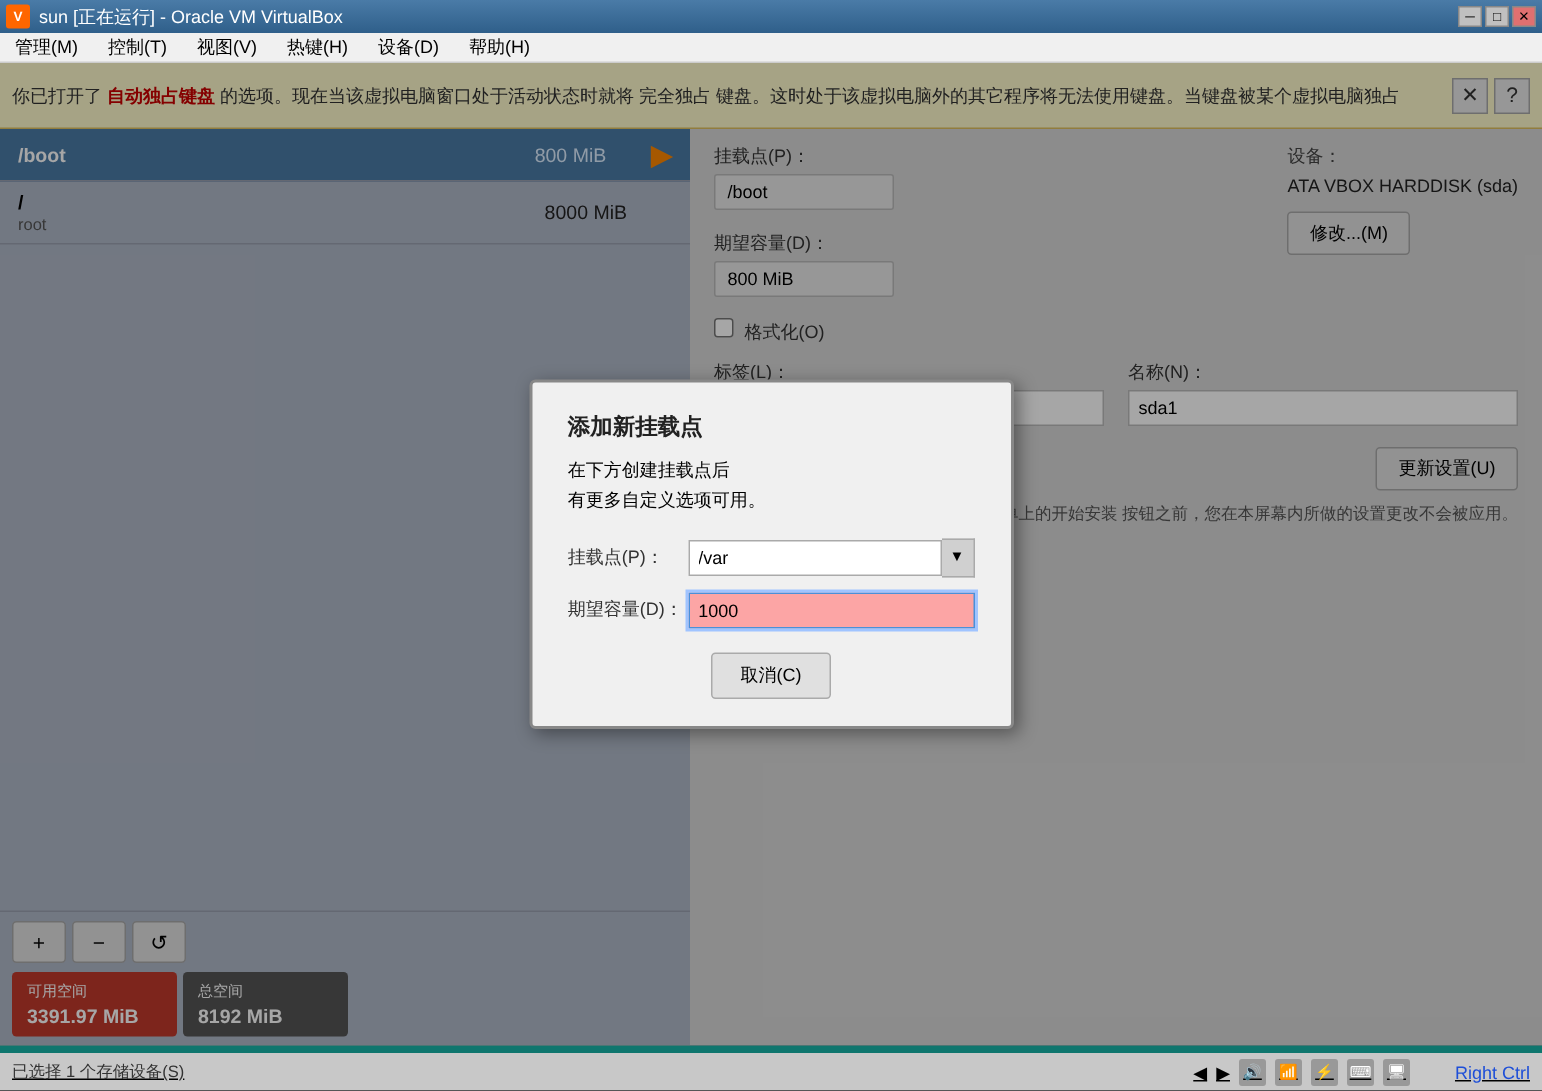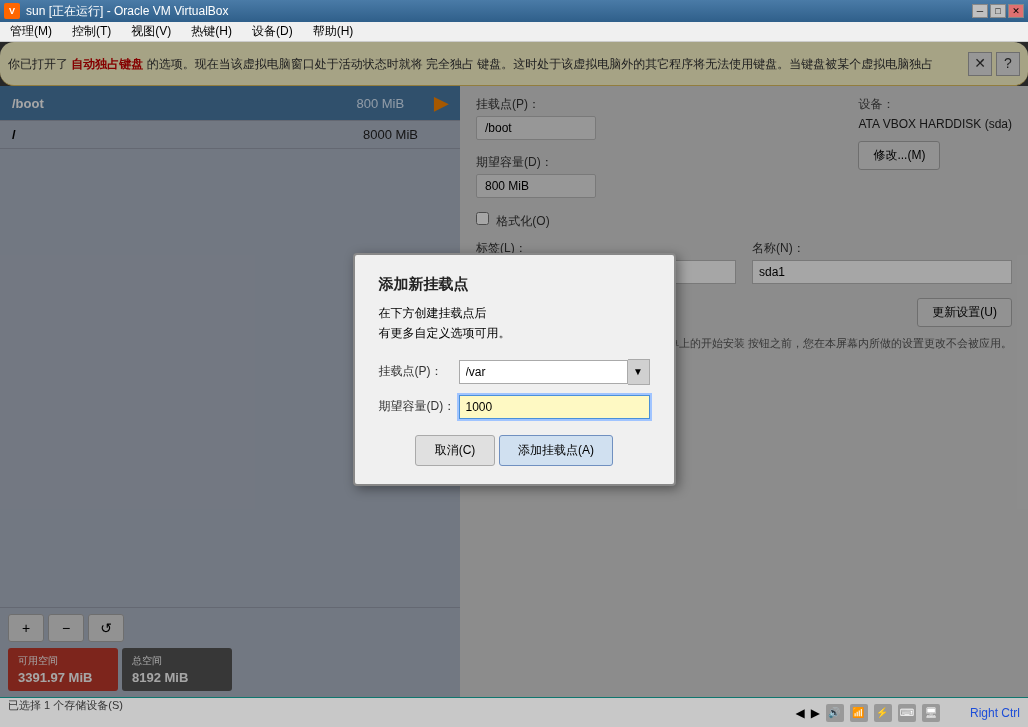--- a/index.html
+++ b/index.html
@@ -81,21 +81,20 @@
       background: #fffacd;
       border-bottom: 1px solid #e0c060;
       padding: 6px 8px;
       font-size: 12px;
       color: #333;
       display: flex;
       align-items: center;
       justify-content: space-between;
       min-height: 44px;
       line-height: 1.5;
-      border-radius: 14px;
     }
     .warning-bar-text { flex: 1; }
     .warning-bar-text b { color: #c00; }
     .warning-bar-icons {
       display: flex;
       gap: 4px;
       margin-left: 8px;
     }
     .warning-icon-btn {
       width: 24px;
@@ -256,28 +255,30 @@
       padding: 5px 14px;
       border-radius: 3px;
       cursor: pointer;
       font-size: 12px;
     }
 
     
     .status-bar {
       height: 30px;
       background: #c8c8c8;
-      border-top: 1px solid #0f766e;
-      display: flex;
+      border-top: 5px solid #0f766e;
+      display: flex;
+      align-items: center;
       justify-content: space-between;
       padding: 0 8px;
       position: absolute;
       bottom: 0;
       left: 0;
       width: 1028px;
+      text-decoration: underline;
     }
     .status-left { font-size: 11px; color: #333; }
     .tray-icon {
       width: 18px;
       height: 18px;
       background: #999;
       border-radius: 2px;
       display: inline-flex;
       align-items: center;
       justify-content: center;
@@ -355,21 +356,21 @@
       cursor: pointer;
       display: flex;
       align-items: center;
       justify-content: center;
       font-size: 10px;
     }
     .modal-text-input {
       flex: 1;
       padding: 4px 6px;
       border: 1px solid #4a90d9;
-      background: #fef9c3;
+      background: #fca5a5;
       font-size: 12px;
       outline: 2px solid #a0c4ff;
     }
     .modal-buttons {
       display: flex;
       justify-content: center;
       gap: 4px;
       margin-top: 16px;
     }
     .modal-btn {
@@ -431,20 +432,21 @@
         <div class="part-info">
           <div class="part-name">/boot</div>
         </div>
         <div class="part-size">800 MiB</div>
         <div class="part-arrow">▶</div>
       </div>
 
       <div class="partition-row">
         <div class="part-info">
           <div class="part-name">/</div>
+          <div class="part-sub">root</div>
         </div>
         <div class="part-size">8000 MiB</div>
       </div>
     </div>
 
     <div class="left-bottom">
       <div class="controls-row">
         <button class="ctrl-btn">+</button>
         <button class="ctrl-btn">−</button>
         <button class="ctrl-btn">↺</button>
@@ -522,21 +524,20 @@
       </div>
     </div>
     <div class="modal-field-row">
       <div class="modal-field-label">期望容量(D)：</div>
       <div class="modal-input-wrapper">
         <input type="text" class="modal-text-input" style="border: 1px solid rgb(74, 144, 217); padding: 4px 6px; font-size: 12px; flex: 1 1 0%; outline: rgb(160, 196, 255) solid 2px;" value="1000">
       </div>
     </div>
     <div class="modal-buttons">
       <button class="modal-btn">取消(C)</button>
-      <button class="modal-btn primary">添加挂载点(A)</button>
     </div>
   </div>
 </div>
 
 <div class="status-bar">
   <div class="status-left">已选择 1 个存储设备(S)</div>
   <div style="display:flex; align-items:center; gap:6px;">
     <span style="cursor:pointer;">◀</span>
     <span style="cursor:pointer;">▶</span>
 

